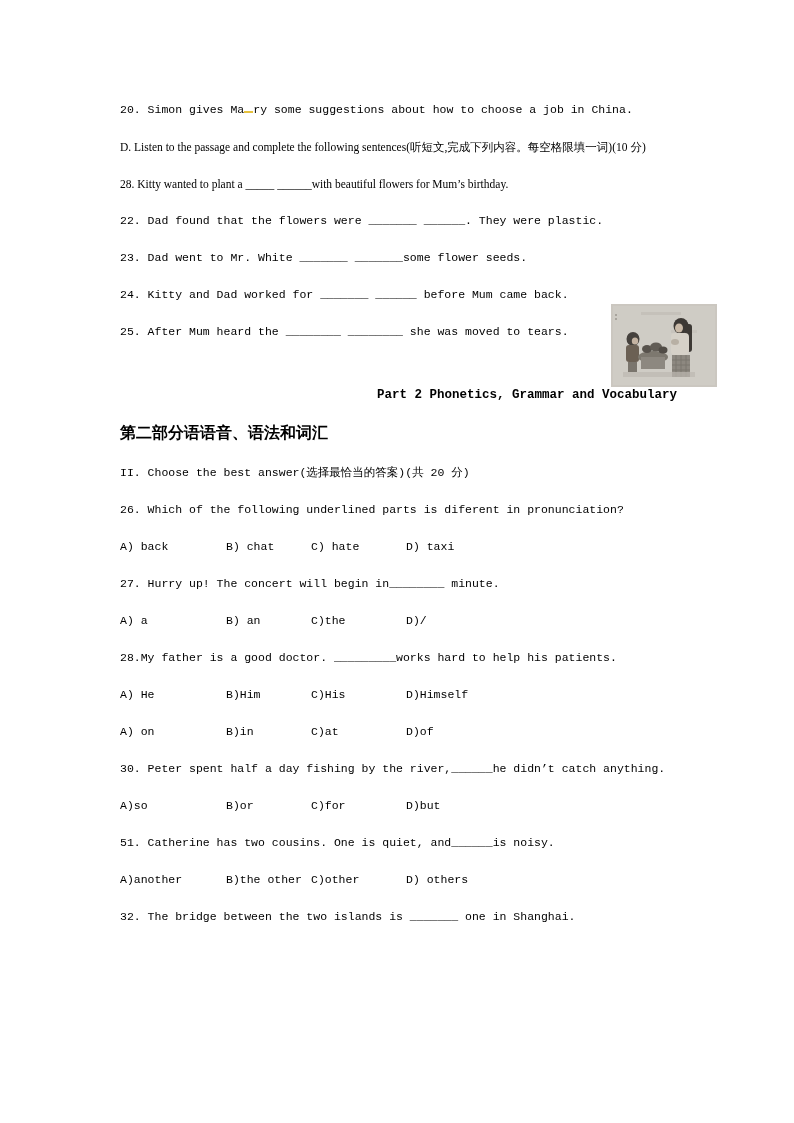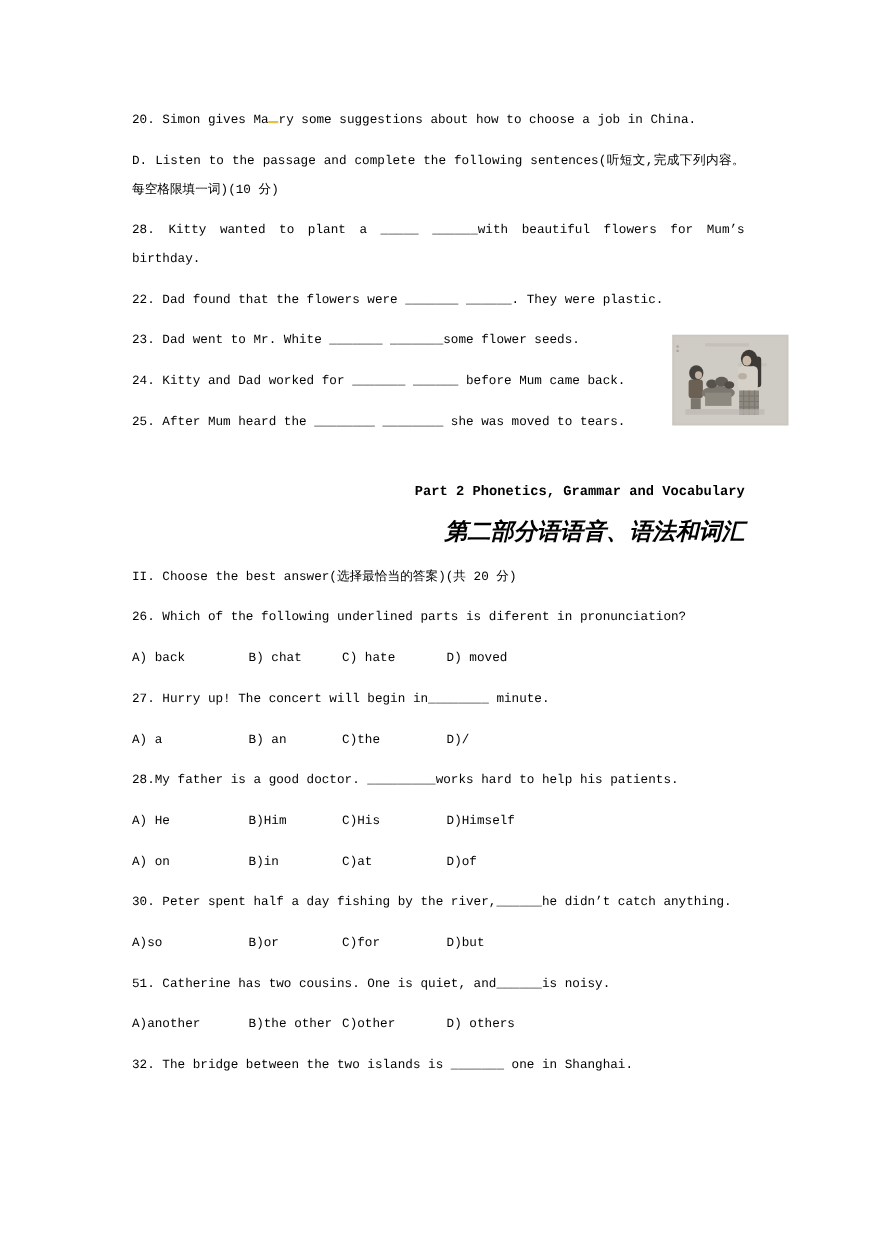--- a/index.html
+++ b/index.html
@@ -15,35 +15,34 @@
   .content {
     position: absolute;
     left: 120px; top: 97px;
     width: 557px;
   }
   p.line {
     margin: 0 0 11px 0;
     line-height: 26px;
   }
   .nowrap { white-space: nowrap; }
-  .wrap { text-align: justify; }
+  .wrap { text-align: justify; font-family: Liberation Serif, serif; }
   .h-en {
     font-size: 12.5px;
     font-weight: bold;
     text-align: right;
     line-height: 26px;
     margin: 37px 0 11px 0;
   }
   .h-zh {
-    font-size: 21px;
+    font-size: 16px;
     font-weight: bold;
-    text-align: right;
+    text-align: left;
     line-height: 30px;
     margin: 0 0 11px 0;
-    font-style: italic;
   }
   .options {
     display: grid;
     grid-template-columns: 106px 85px 95px auto;
     line-height: 26px;
     margin: 0 0 11px 0;
     white-space: pre;
   }
   .spellmark {
     display: inline-block;
@@ -76,21 +75,21 @@
         <p class="line nowrap">25. After Mum heard the ________ ________ she was moved to tears.</p>
       </div>
 
     <div class="h-en">Part 2 Phonetics, Grammar and Vocabulary</div>
     <div class="h-zh">第二部分语语音、语法和词汇</div>
 
     <p class="line nowrap">II. Choose the best answer(选择最恰当的答案)(共 20 分)</p>
 
     <div id="mc-questions">
         <p class="line nowrap">26. Which of the following underlined parts is diferent in pronunciation?</p>
-        <div class="options"><span>A) back</span><span>B) chat</span><span>C) hate</span><span>D) moved</span></div>
+        <div class="options"><span>A) back</span><span>B) chat</span><span>C) hate</span><span>D) taxi</span></div>
         <p class="line nowrap">27. Hurry up! The concert will begin in________ minute.</p>
         <div class="options"><span>A) a</span><span>B) an</span><span>C)the</span><span>D)/</span></div>
         <p class="line nowrap">28.My father is a good doctor. _________works hard to help his patients.</p>
         <div class="options"><span>A) He</span><span>B)Him</span><span>C)His</span><span>D)Himself</span></div>
         <div class="options"><span>A) on</span><span>B)in</span><span>C)at</span><span>D)of</span></div>
         <p class="line nowrap">30. Peter spent half a day fishing by the river,______he didn’t catch anything.</p>
         <div class="options"><span>A)so</span><span>B)or</span><span>C)for</span><span>D)but</span></div>
         <p class="line nowrap">51. Catherine has two cousins. One is quiet, and______is noisy.</p>
         <div class="options"><span>A)another</span><span>B)the other</span><span>C)other</span><span>D) others</span></div>
         <p class="line nowrap">32. The bridge between the two islands is _______ one in Shanghai.</p>

